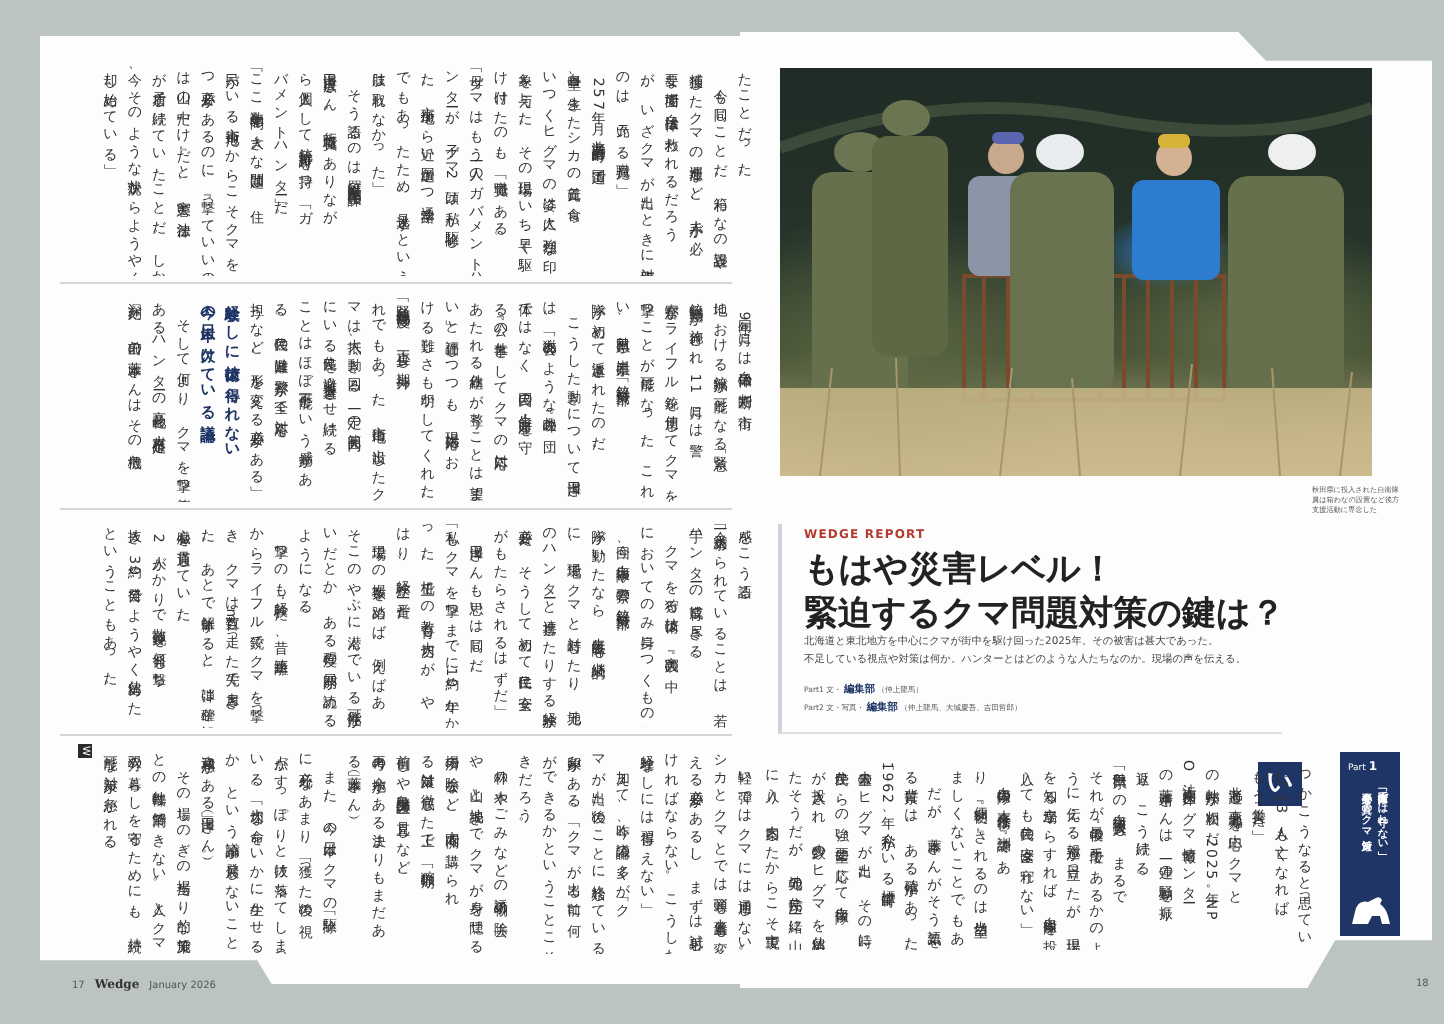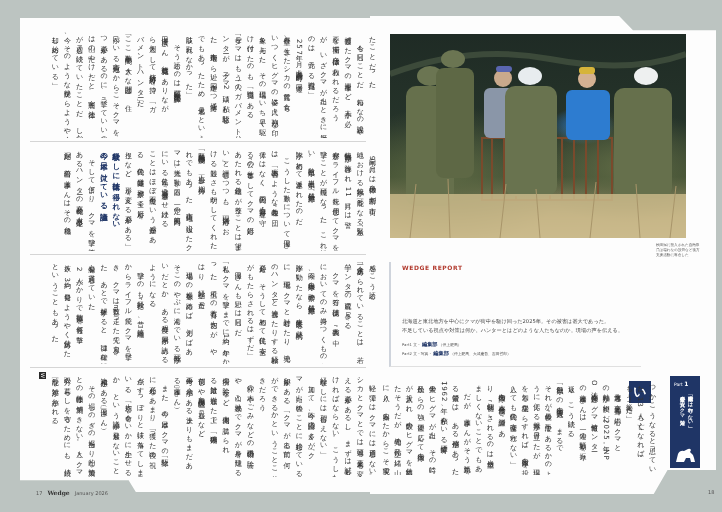--- a/index.html
+++ b/index.html
@@ -216,20 +216,22 @@
           <line x1="250" y1="204" x2="246" y2="150"></line>
         <line x1="280" y1="204" x2="286" y2="152"></line>
       </g>
     </svg>
   </div>
   <div class="caption">秋田県に投入された自衛隊員は箱わなの設置など後方支援活動に専念した</div>
 
   <div class="headline-box"></div>
   <div class="kicker">WEDGE REPORT</div>
   <div class="title">
+    <div>もはや災害レベル！</div>
+    <div>緊迫するクマ問題対策の鍵は？</div>
   </div>
   <div class="lede">
     <div>北海道と東北地方を中心にクマが街中を駆け回った2025年。その被害は甚大であった。</div>
     <div>不足している視点や対策は何か。ハンターとはどのような人たちなのか。現場の声を伝える。</div>
   </div>
   <div class="credit" style="top:341px;">
     <span>Part1</span>
     <span>文・</span>
     <b>編集部</b>
     <span>（仲上龍馬）</span>

